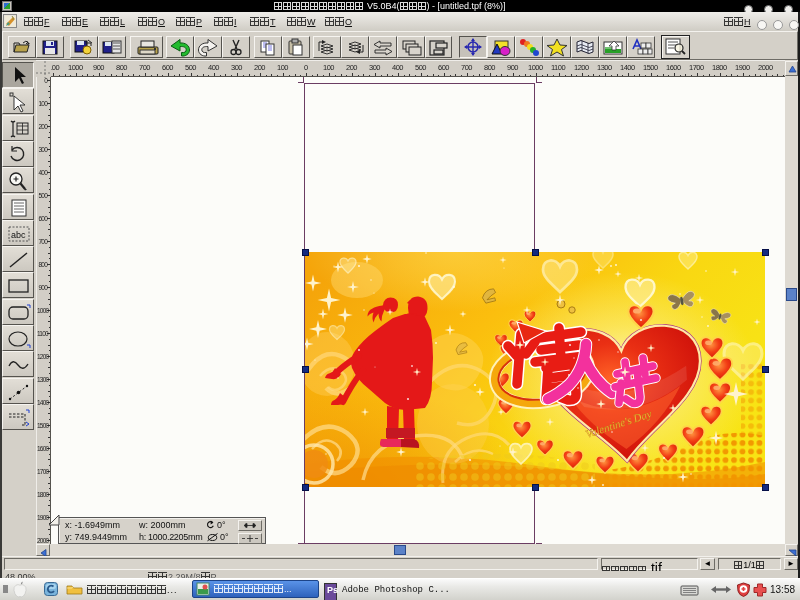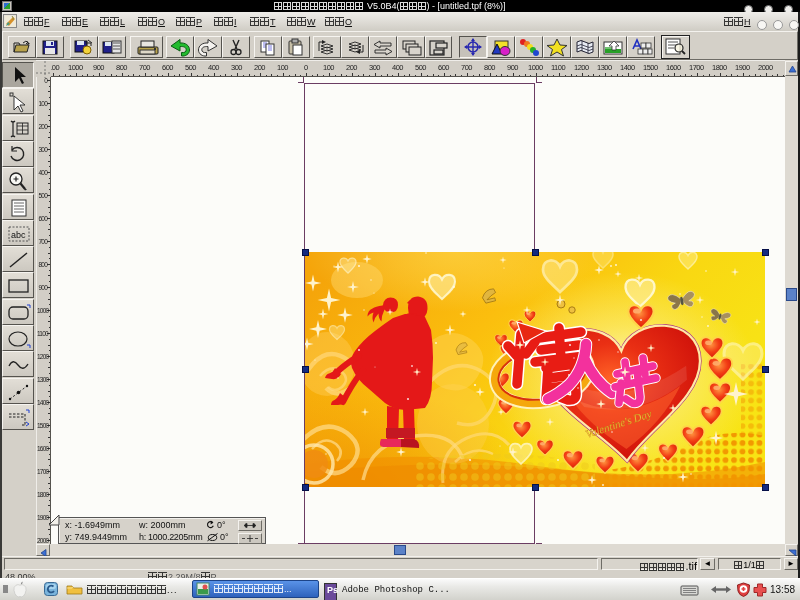--- a/index.html
+++ b/index.html
@@ -849,21 +849,21 @@
 <div class="abs out" style="left:36px;top:544px;width:14px;height:12px;background:#d4d0c8"><svg width="14" height="12">
         <path d="M9 2.5 L4 6 L9 9.5 Z" fill="#3b6fd4" stroke="#23448c" stroke-width="0.8"></path>
       </svg></div>
 <div class="abs" style="left:394px;top:545px;width:12px;height:10px;background:#5b82c8;border:1px solid #2a4a8a"></div>
 <div class="abs out" style="left:785px;top:544px;width:13px;height:12px;background:#d4d0c8"><svg width="13" height="12">
         <path d="M3 3 L10 3 L10 9 Z" fill="#3b6fd4" stroke="#23448c" stroke-width="0.8"></path>
       </svg></div>
 
 <div class="abs" style="left:2px;top:556px;width:796px;height:15px;background:#d4d0c8;border-top:1px solid #f2f0ec"></div>
 <div class="abs in" style="left:4px;top:558px;width:594px;height:12px;background:#d8d4cc"></div>
-<div class="abs in" style="left:601px;top:558px;width:97px;height:12px;background:#d8d4cc;font-size:11px;text-align:right;padding-top:1px"><span class="cn cns"></span><span class="cn cns"></span><span class="cn cns"></span><span class="cn cns"></span><span class="cn cns"></span>.tif</div>
+<div class="abs in" style="left:601px;top:558px;width:97px;height:12px;background:#d8d4cc;font-size:14px;text-align:left;padding-top:1px"><span class="cn cns"></span><span class="cn cns"></span><span class="cn cns"></span><span class="cn cns"></span><span class="cn cns"></span>.tif</div>
 <div class="abs out" style="left:700px;top:558px;width:15px;height:12px;background:#d4d0c8;text-align:center;font-size:8px">◄</div>
 <div class="abs in" style="left:718px;top:558px;width:63px;height:12px;background:#d8d4cc;font-size:9px;text-align:center;padding-top:1px"><span class="cn cns"></span>1/1<span class="cn cns"></span></div>
 <div class="abs out" style="left:784px;top:558px;width:14px;height:12px;background:#d4d0c8;text-align:center;font-size:8px">►</div>
 
 <div class="abs" style="left:2px;top:571px;width:796px;height:7px;background:#d4d0c8;overflow:hidden;font-size:9px;color:#333">
  <span class="abs" style="left:3px;top:1px">48.00%</span>
  <span class="abs" style="left:146px;top:1px;color:#555"><span class="cn"></span><span class="cn"></span>2.29M/8<span class="cn"></span>P</span>
 </div>
 
 <div class="abs" id="taskbar" style="left:0;top:578px;width:800px;height:22px;background:linear-gradient(#fdfdfd,#e9e9e6 40%,#d2d2cc)">

